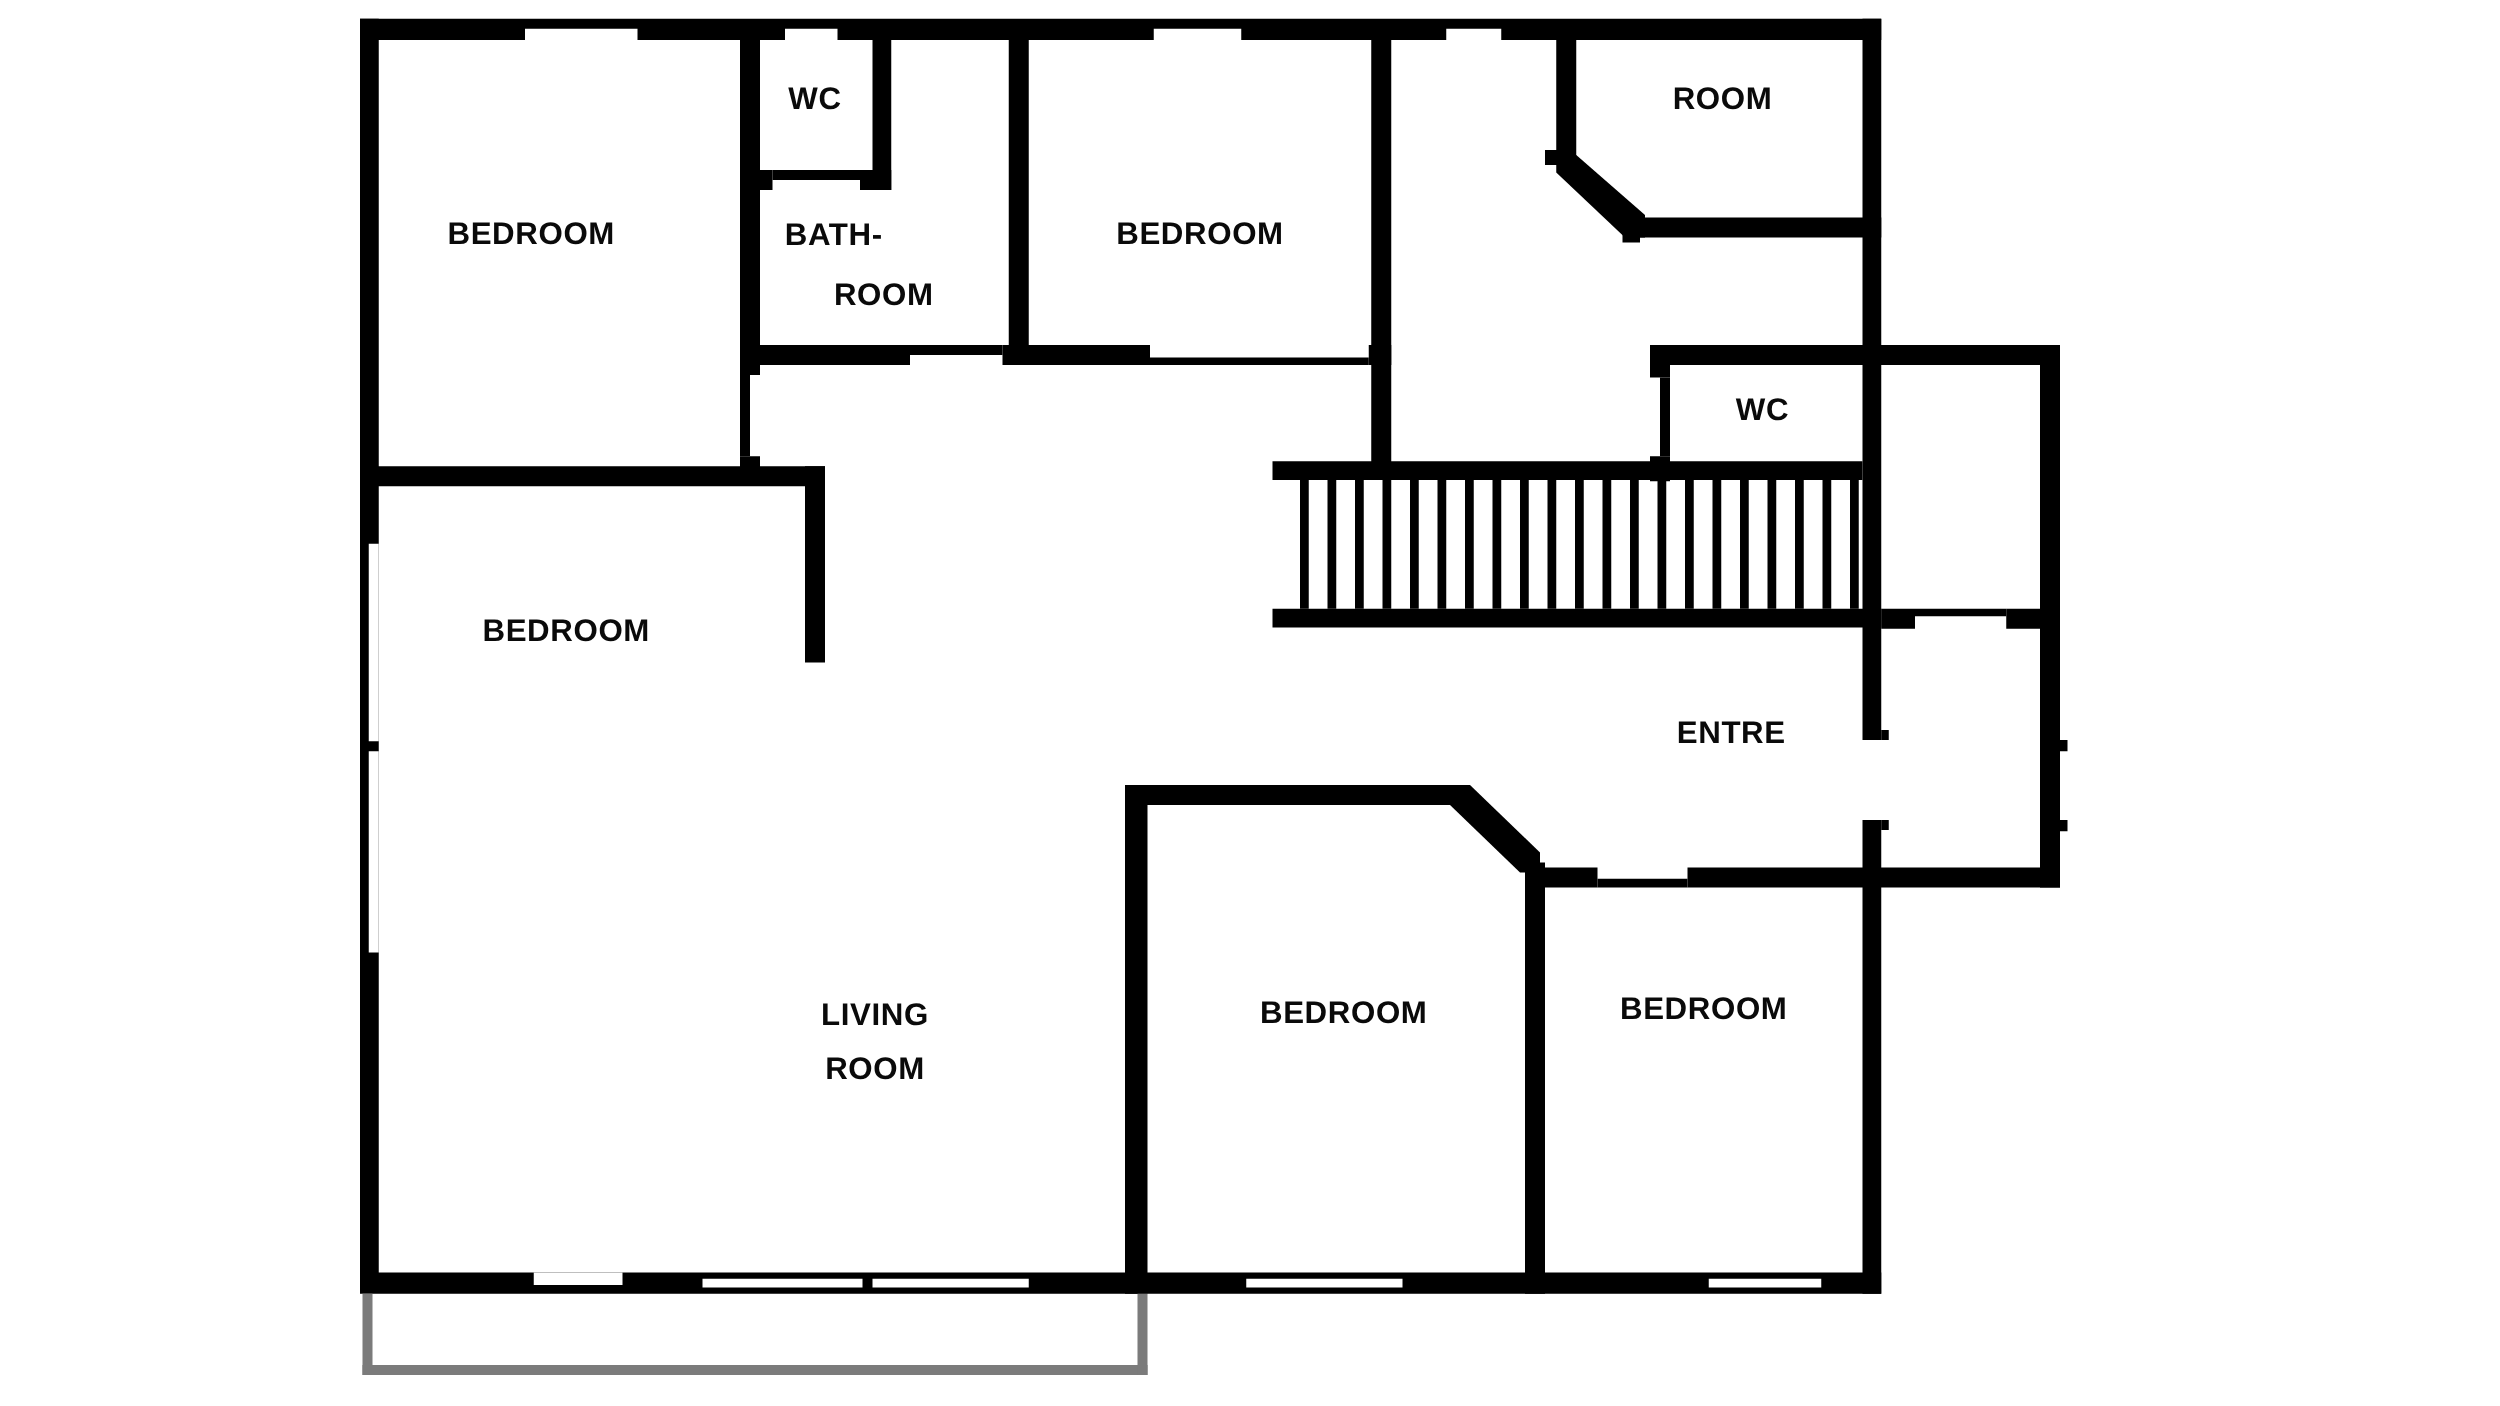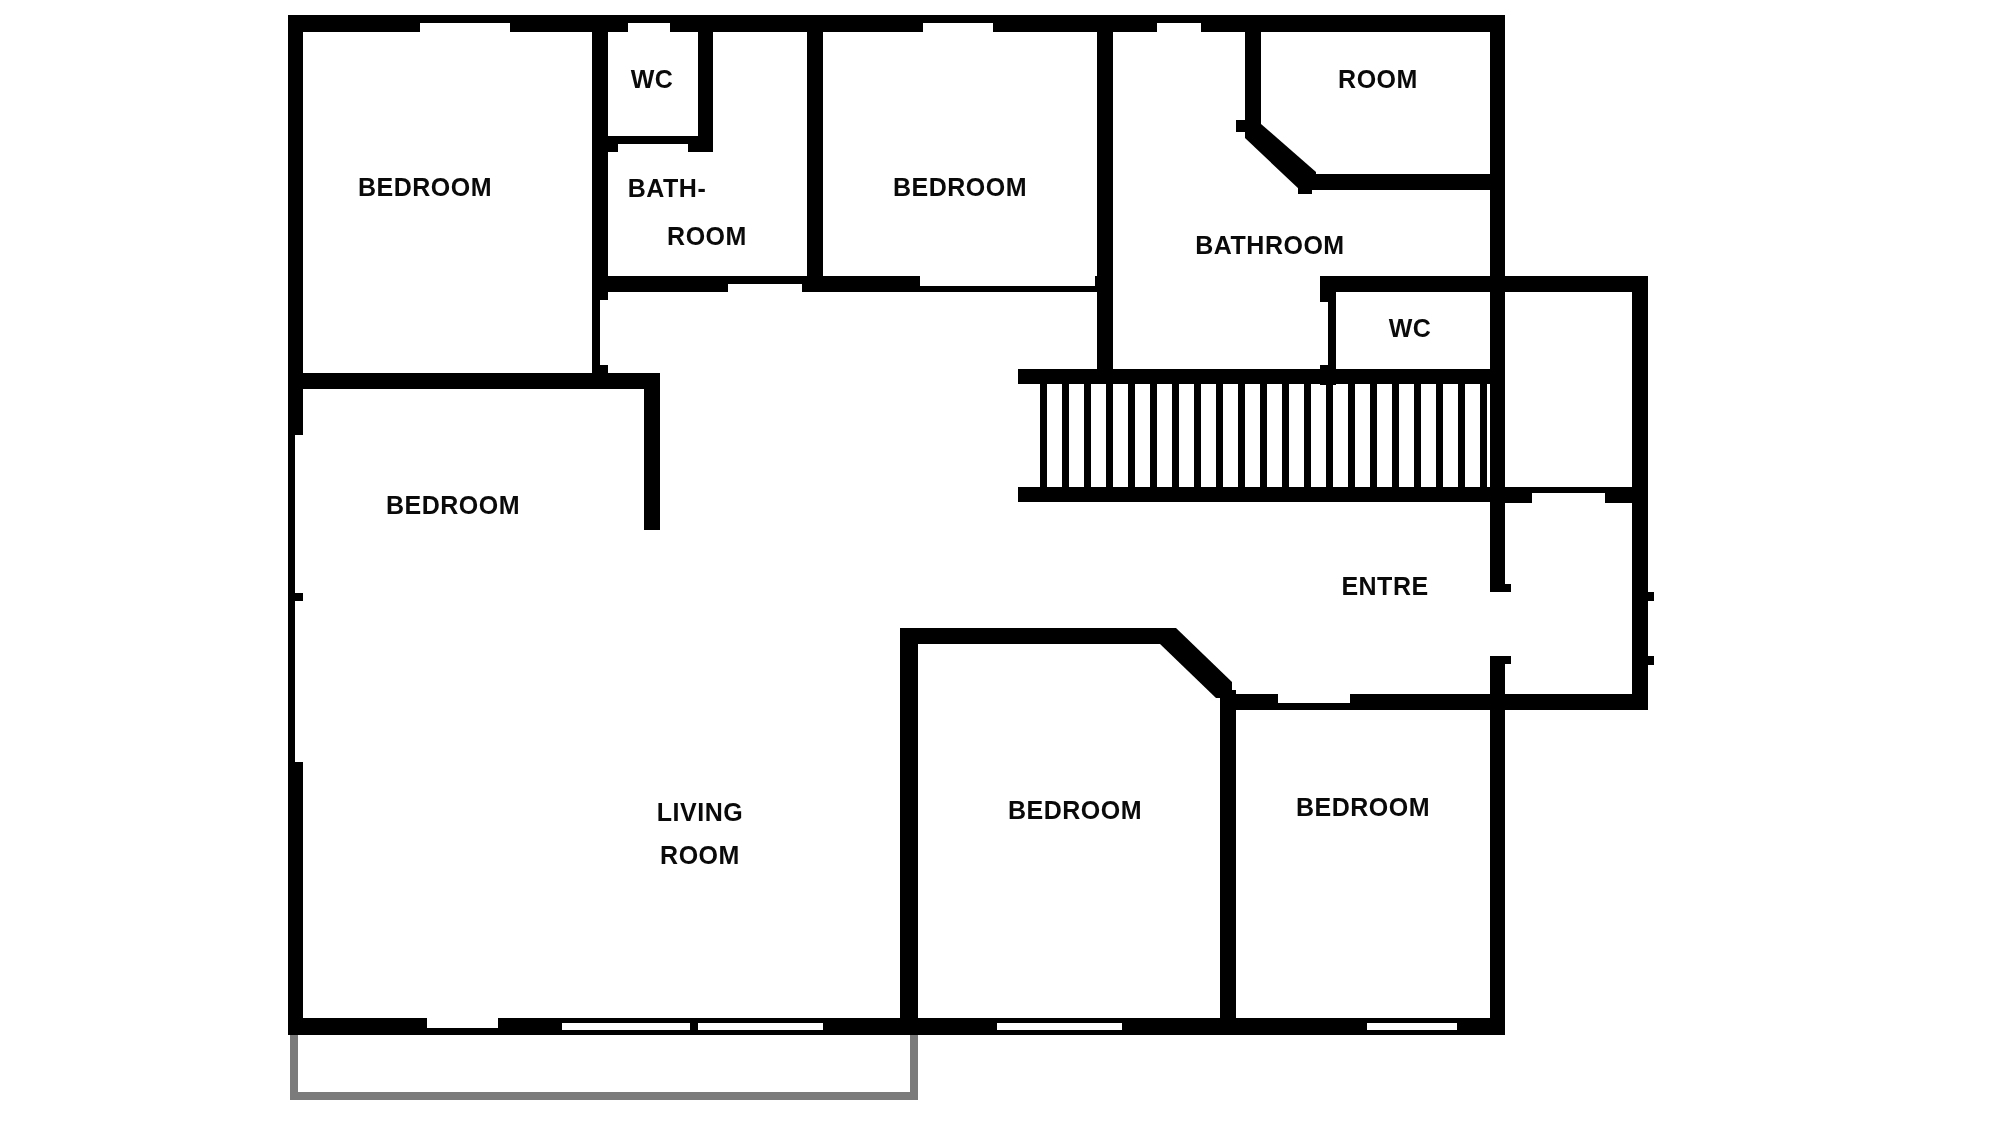--- a/index.html
+++ b/index.html
@@ -152,21 +152,20 @@
       <rect class="terr" x="910" y="1035" width="8" height="65"></rect>
     </g>
   </svg>
 
   <div class="label" style="left:425px;top:187px">BEDROOM</div>
   <div class="label" style="left:652px;top:79px">WC</div>
   <div class="label" style="left:667px;top:188px">BATH-</div>
   <div class="label" style="left:707px;top:236px">ROOM</div>
   <div class="label" style="left:960px;top:187px">BEDROOM</div>
   <div class="label" style="left:1378px;top:79px">ROOM</div>
-  <div class="label" style="left:1270px;top:245px">BATHROOM</div>
   <div class="label" style="left:1410px;top:328px">WC</div>
   <div class="label" style="left:453px;top:505px">BEDROOM</div>
   <div class="label" style="left:700px;top:812px">LIVING</div>
   <div class="label" style="left:700px;top:855px">ROOM</div>
   <div class="label" style="left:1075px;top:810px">BEDROOM</div>
   <div class="label" style="left:1363px;top:807px">BEDROOM</div>
   <div class="label" style="left:1385px;top:586px">ENTRE</div>
 
 </div>
 

